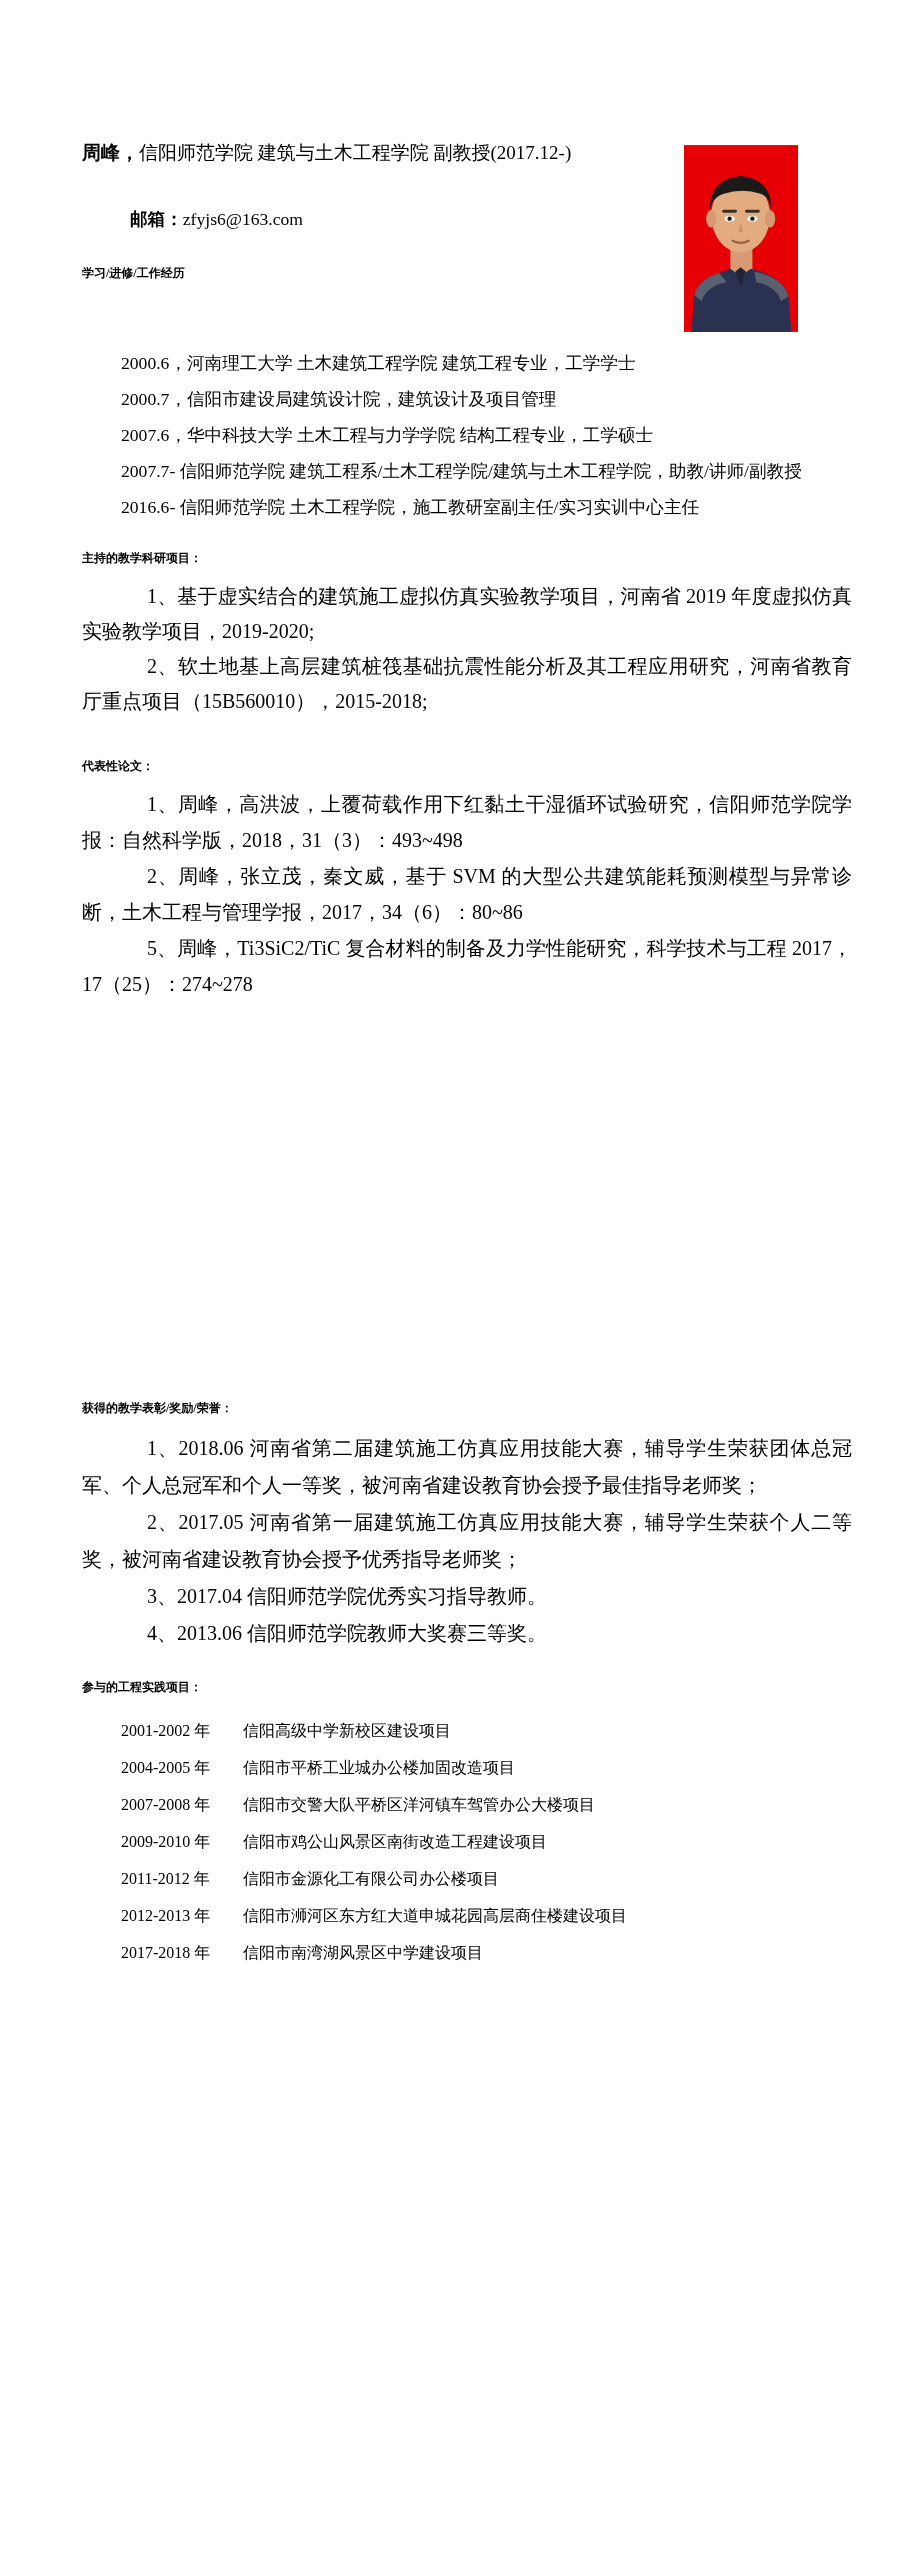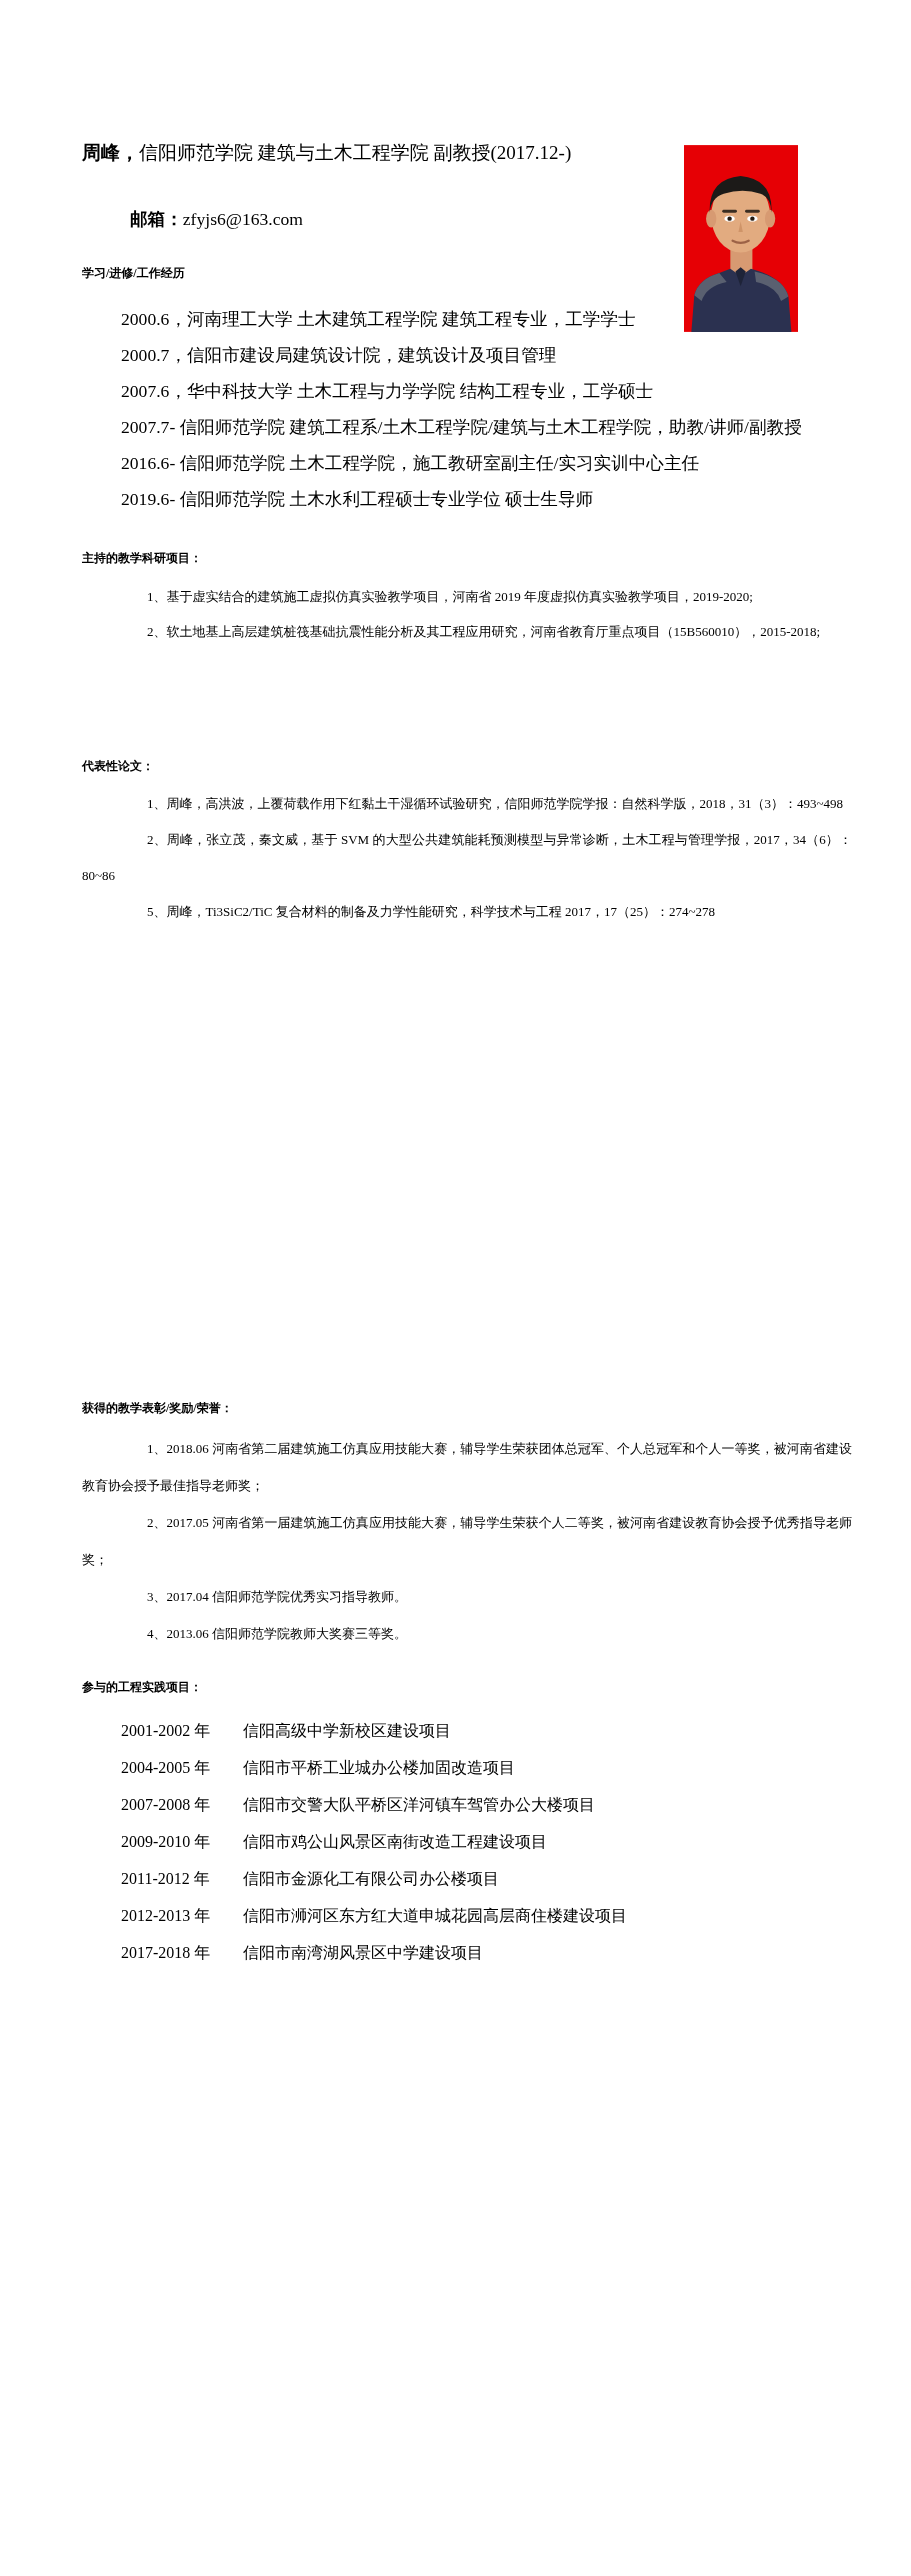--- a/index.html
+++ b/index.html
@@ -11,23 +11,23 @@
     font-family:"Liberation Serif","DejaVu Serif",serif;
     color:#000000;
     overflow:hidden;
   }
   .abs { position:absolute; left:82px; width:770px; }
   .title-line { font-size:19px; line-height:23.5px; white-space:nowrap; }
   .title-name { font-weight:bold; }
   .email-line { font-size:17.6px; line-height:22px; white-space:nowrap;padding-left:48px; }
   .email-label { font-weight:bold; }
   .sec-heading { font-size:12px; font-weight:bold; line-height:23.5px; white-space:nowrap; }
-  .plain-list { font-size:17.6px; }
+  .plain-list { font-size:17.6px;margin-top:44px; }
   .plain-list .li { line-height:36px; padding-left:39px; white-space:nowrap; }
-  .para-block { font-size:13px; text-align:justify;font-family:Liberation Serif, serif; }
+  .para-block { font-size:20px; text-align:justify;font-family:Liberation Serif, serif; }
   .para-block p { margin:0; text-indent:65px; }
   .lh48 p { line-height:35px; }
   .lh49 p { line-height:36px; }
   .lh50 p { line-height:37px; }
   .proj-list { font-size:16px; }
   .proj-list .row { line-height:37px; padding-left:39px; white-space:nowrap; }
   .proj-list .period { display:inline-block; width:122px; }
   .photo-frame {
     position:absolute; left:684px; top:145px; width:114px; height:187px;
     overflow:hidden;
@@ -79,21 +79,20 @@
     </svg>
   </div>
 
   <div class="abs sec-heading" style="top:262px;">学习/进修/工作经历</div>
   <div class="abs plain-list" style="top:301px;">
     <div class="li">2000.6，河南理工大学 土木建筑工程学院 建筑工程专业，工学学士</div>
     <div class="li">2000.7，信阳市建设局建筑设计院，建筑设计及项目管理</div>
     <div class="li">2007.6，华中科技大学 土木工程与力学学院 结构工程专业，工学硕士</div>
     <div class="li">2007.7- 信阳师范学院 建筑工程系/土木工程学院/建筑与土木工程学院，助教/讲师/副教授</div>
     <div class="li">2016.6- 信阳师范学院 土木工程学院，施工教研室副主任/实习实训中心主任</div>
-    <div class="li">2019.6- 信阳师范学院 土木水利工程硕士专业学位 硕士生导师</div>
   </div>
 
   <div class="abs sec-heading" style="top:547px;">主持的教学科研项目：</div>
   <div class="abs para-block lh48" style="top:579px;">
     <p>1、基于虚实结合的建筑施工虚拟仿真实验教学项目，河南省 2019 年度虚拟仿真实验教学项目，2019-2020;</p>
     <p>2、软土地基上高层建筑桩筏基础抗震性能分析及其工程应用研究，河南省教育厅重点项目（15B560010），2015-2018;</p>
   </div>
 
   <div class="abs sec-heading" style="top:755px;">代表性论文：</div>
   <div class="abs para-block lh49" style="top:786px;">

